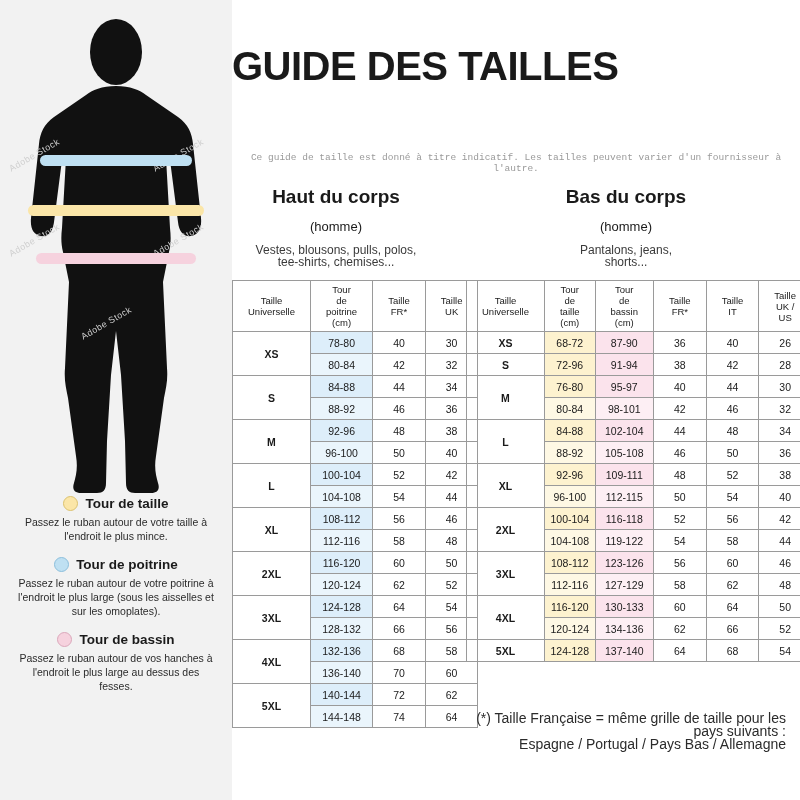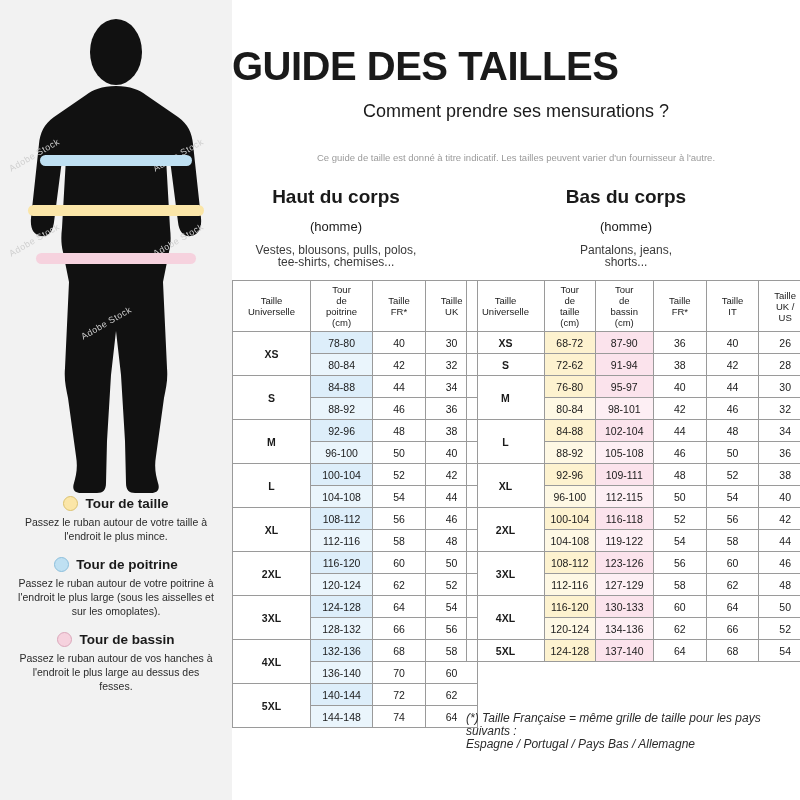--- a/index.html
+++ b/index.html
@@ -57,21 +57,21 @@
   .title{
     position:absolute;left:232px;top:44px;width:568px;
     font-size:40px;font-weight:bold;letter-spacing:-0.5px;
   }
   .subtitle{
     position:absolute;left:232px;top:101px;width:568px;text-align:center;
     font-size:18px;
   }
   .disclaimer{
     position:absolute;left:232px;top:152px;width:568px;text-align:center;
-    font-size:9.5px;color:#9a9a9a;
+    font-size:9.5px;color:#9a9a9a;font-family:Liberation Mono, monospace;
   }
 
   
   .tbl-panel{position:absolute;top:186px;}
   .panel-left{left:232px;width:208px;}
   .panel-right{left:466px;width:320px;}
 
   .panel-title{
     text-align:center;font-size:19px;font-weight:bold;line-height:22px;
   }
@@ -94,22 +94,22 @@
   }
   .c-blue{background:#ddeefa;}
   .c-blue2{background:#eaf5fc;}
   .c-yellow{background:#fdf2cf;}
   .c-yellow2{background:#fef8e4;}
   .c-pink{background:#fbe3ec;}
   .c-pink2{background:#fdeff4;}
   .sz{font-size:10.5px;font-weight:bold;}
 
   .footnote{
-    position:absolute;left:466px;top:712px;width:320px;text-align:left;
-    font-size:12px;line-height:13px;color:#2b2b2b;font-style:italic;
+    position:absolute;left:466px;top:712px;width:320px;text-align:right;
+    font-size:14px;line-height:13px;color:#2b2b2b;
   }
 </style>
 </head>
 <body>
 
 <div class="page">
 
   <div class="left-panel">
     <div class="silhouette-wrap">
       <svg width="232" height="498" viewBox="0 0 232 498">
@@ -148,21 +148,20 @@
         <div class="legend-head">
           <span class="dot dot-pink"></span>
           <span>Tour de bassin</span>
         </div>
         <div class="legend-text">Passez le ruban autour de vos hanches à l'endroit le plus large au dessus des fesses.</div>
       </div>
     </div>
   </div>
 
   <div class="title">GUIDE DES TAILLES</div>
-  <div class="subtitle">Comment prendre ses mensurations ?</div>
   <div class="disclaimer">Ce guide de taille est donné à titre indicatif. Les tailles peuvent varier d'un fournisseur à l'autre.</div>
 
   <div class="tbl-panel panel-left">
     <div class="panel-title">Haut du corps</div>
     <div class="panel-sub">(homme)</div>
     <div class="panel-items" style="white-space:pre-line">Vestes, blousons, pulls, polos,
 tee-shirts, chemises...</div>
     <table id="upper-table" style="margin-top:12px">
         <thead>
           <tr>
@@ -296,21 +295,21 @@
           <tr>
             <td class="sz" rowspan="1">XS</td>
             <td class="c-yellow">68-72</td>
             <td class="c-pink">87-90</td>
             <td>36</td>
             <td>40</td>
             <td>26</td>
           </tr>
           <tr>
             <td class="sz" rowspan="1">S</td>
-            <td class="c-yellow">72-62</td>
+            <td class="c-yellow">72-96</td>
             <td class="c-pink">91-94</td>
             <td>38</td>
             <td>42</td>
             <td>28</td>
           </tr>
           <tr>
             <td class="sz" rowspan="2">M</td>
             <td class="c-yellow">76-80</td>
             <td class="c-pink">95-97</td>
             <td>40</td>

